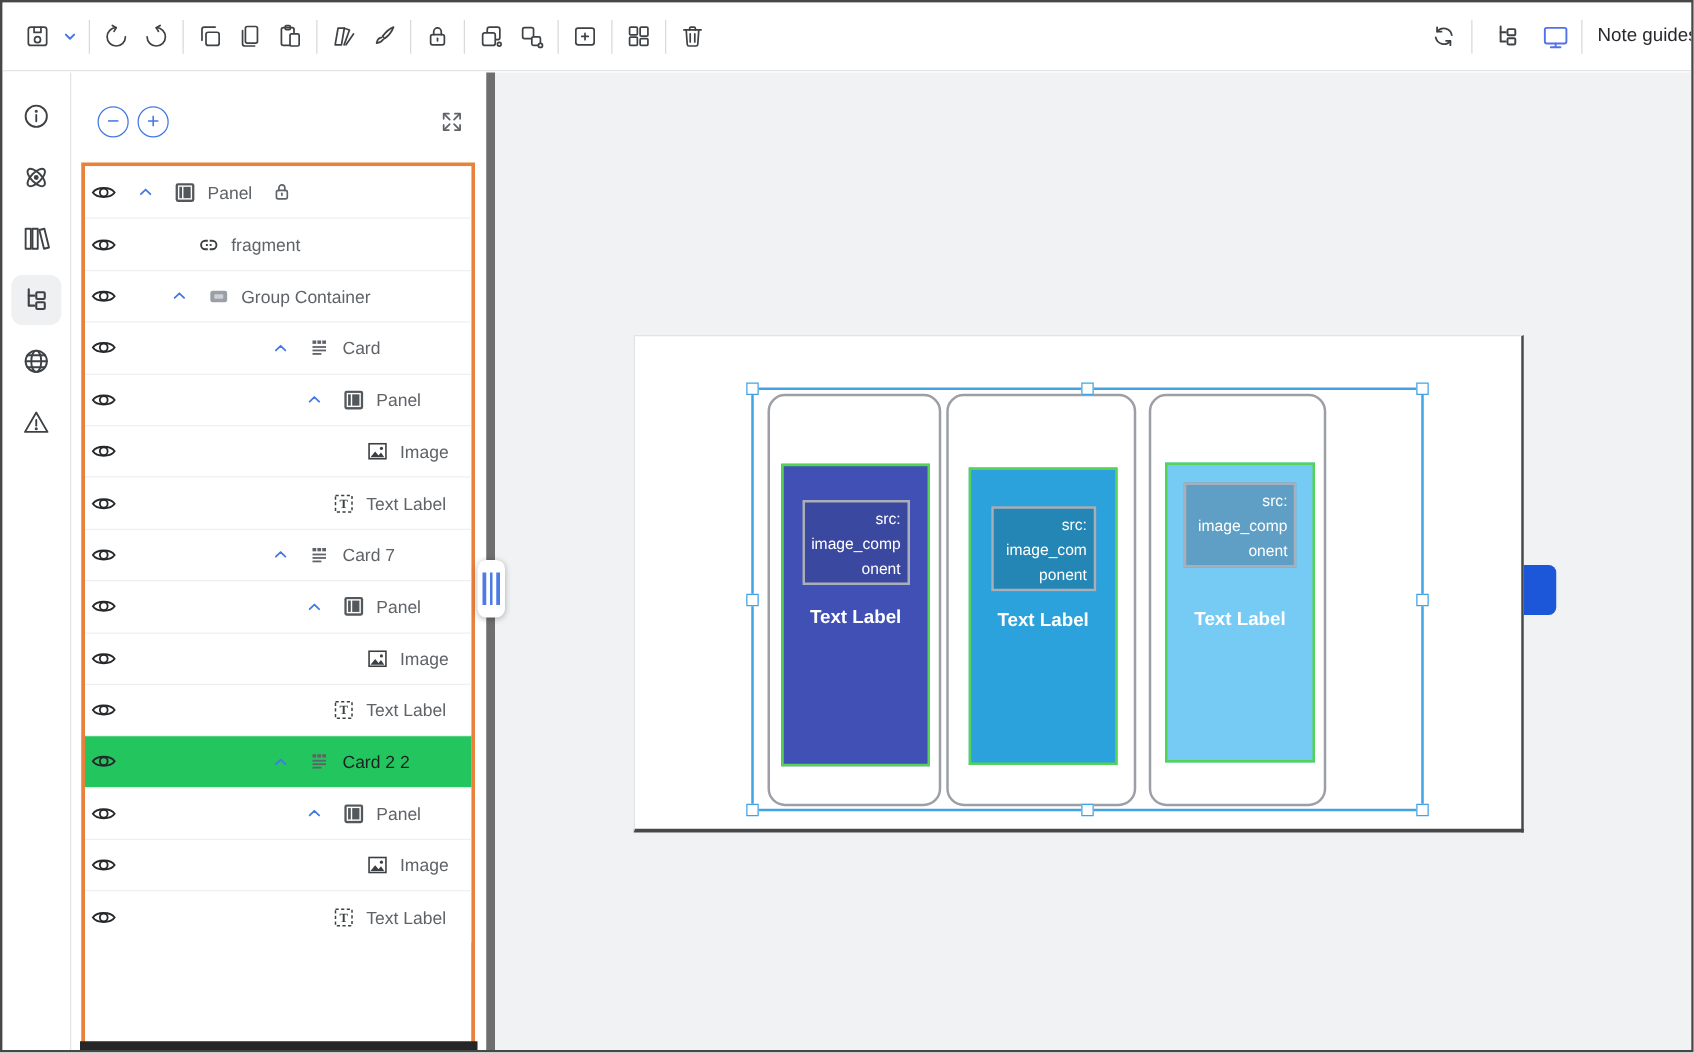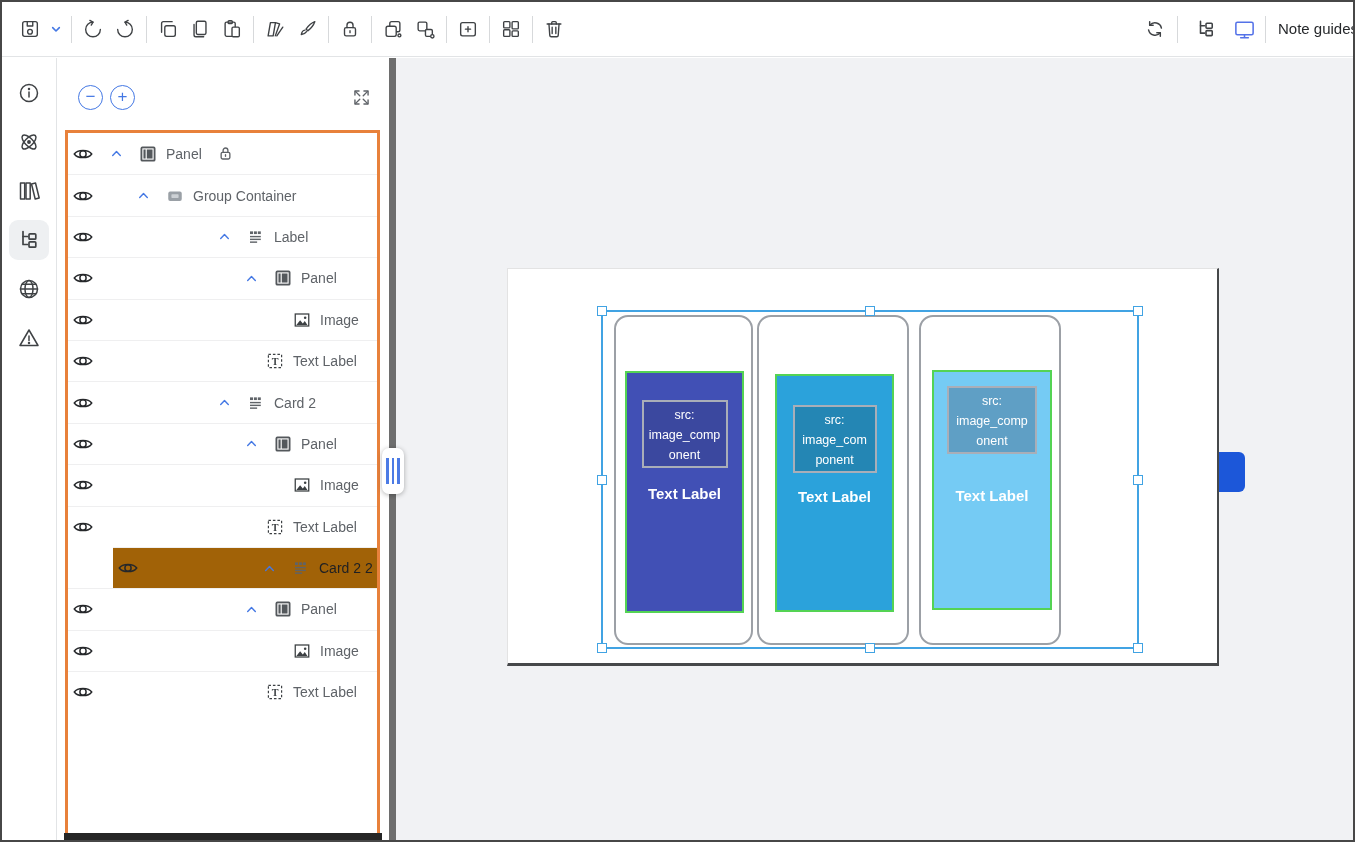--- a/index.html
+++ b/index.html
@@ -34,21 +34,21 @@
   .tree-panel { position:absolute; left:56px; top:56px; width:331px; bottom:0; background:#fff; }
   .zoom-btn { position:absolute; width:25px; height:25px; border:1.4px solid #4478E4; border-radius:50%; color:#4478E4; font-size:17px; line-height:22px; text-align:center; background:#fff; cursor:pointer; }
   .zoom-out { left:20px; top:27px; }
   .zoom-in { left:52px; top:27px; }
   .expand-btn { position:absolute; right:17px; top:29px; width:21px; height:21px; cursor:pointer; }
   .expand-btn svg { stroke:#5F6368; fill:none; stroke-width:1.6; stroke-linecap:round; stroke-linejoin:round; }
 
   .tree-box { position:absolute; left:7px; top:72px; width:315px; height:710px; border:3px solid #E8813B; background:#fff; display:flex; flex-direction:column; }
   .trow { flex:0 0 41.4px; display:flex; align-items:center; padding-left:4px; border-top:1px solid #EFEFF0; cursor:pointer; background:#fff; }
   .trow:first-child { border-top:none; }
-  .trow.selected { background:#a16207;margin-left:45px; }
+  .trow.selected { background:#22c55e; }
   .trow .eye { width:22px; height:22px; flex:0 0 auto; }
   .trow .indent { flex:0 0 auto; height:1px; }
   .trow .chev { width:13px; height:13px; margin-right:16px; flex:0 0 auto; }
   .trow .nicon { width:18px; height:18px; margin-right:9px; flex:0 0 auto; }
   .trow .tlabel { font-size:14px; color:#5F6368; white-space:nowrap; }
   .trow.selected .tlabel { color:#1F2023; font-weight:500; }
   .trow .rlock { width:19px; height:19px; margin-left:14px; flex:0 0 auto; }
   .tree-hscroll { position:absolute; left:6px; bottom:0; width:318px; height:7px; background:#262626; }
 
   
@@ -62,21 +62,21 @@
   .side-tab { position:absolute; left:823px; top:394px; width:26px; height:40px; border-radius:0 6px 6px 0; cursor:pointer; }
 
   .card { position:absolute; top:46px; height:330px; border:2px solid #9CA0A6; border-radius:14px; background:#fff; }
   .card:nth-child(1) { left:106px; width:139px; }
   .card:nth-child(2) { left:249px; width:152px; }
   .card:nth-child(3) { left:411px; width:142px; }
   .cpanel { position:absolute; border:2px solid #54D354; }
   .card:nth-child(1) .cpanel { left:9px;  top:54px; width:119px; height:242px; }
   .card:nth-child(2) .cpanel { left:16px; top:57px; width:119px; height:238px; }
   .card:nth-child(3) .cpanel { left:11px; top:53px; width:120px; height:240px; }
-  .imgbox { position:absolute; left:50%; transform:translateX(-50%); height:68px; border:2px solid #A9AEB8; color:#fff; font-size:12.5px; line-height:20px; text-align:center; padding:3px 5px; overflow-wrap:break-word; }
+  .imgbox { position:absolute; left:50%; transform:translateX(-50%); height:68px; border:2px solid #A9AEB8; color:#fff; font-size:12.5px; line-height:20px; text-align:right; padding:3px 5px; overflow-wrap:break-word; }
   .card:nth-child(1) .imgbox { top:27px; width:86px; }
   .card:nth-child(2) .imgbox { top:29px; width:84px; }
   .card:nth-child(3) .imgbox { top:14px; width:90px; }
   .ctext { position:absolute; left:0; right:0; top:112px; text-align:center; color:#fff; font-weight:bold; font-size:15px; }
   .card:nth-child(3) .ctext { top:115px; }
 
   .selection { position:absolute; left:205px; top:252px; width:538px; height:339px; border:2px solid #41A3E3; pointer-events:none; }
   .handle { position:absolute; width:10px; height:10px; background:#fff; border:1.6px solid #41A3E3; pointer-events:auto; }
   .h-nw { left:-6px; top:-6px; }   .h-n { left:calc(50% - 5px); top:-6px; }   .h-ne { right:-6px; top:-6px; }
   .h-w  { left:-6px; top:calc(50% - 5px); }                                   .h-e  { right:-6px; top:calc(50% - 5px); }
@@ -350,20 +350,32 @@
           </svg>
     <svg class="nicon">
             <use href="#sym-panel"></use>
           </svg>
     <span class="tlabel">Panel</span>
     <svg class="rlock">
             <use href="#sym-lock"></use>
           </svg>
   </div>
 
+  <div class="trow">
+    <svg class="eye">
+            <use href="#sym-eye"></use>
+          </svg>
+    <span class="indent" style="width: 64px;"></span>
+
+    <svg class="nicon">
+            <use href="#sym-fragment"></use>
+          </svg>
+    <span class="tlabel">fragment</span>
+
+  </div>
 
   <div class="trow">
     <svg class="eye">
             <use href="#sym-eye"></use>
           </svg>
     <span class="indent" style="width: 43px;"></span>
     <svg class="chev">
             <use href="#sym-chev-up"></use>
           </svg>
     <svg class="nicon">
@@ -379,21 +391,21 @@
     <svg class="eye">
             <use href="#sym-eye"></use>
           </svg>
     <span class="indent" style="width: 124px;"></span>
     <svg class="chev">
             <use href="#sym-chev-up"></use>
           </svg>
     <svg class="nicon">
             <use href="#sym-stack"></use>
           </svg>
-    <span class="tlabel">Label</span>
+    <span class="tlabel">Card</span>
 
   </div>
 
   <div class="trow">
     <svg class="eye">
             <use href="#sym-eye"></use>
           </svg>
     <span class="indent" style="width: 151px;"></span>
     <svg class="chev">
             <use href="#sym-chev-up"></use>
@@ -435,21 +447,21 @@
     <svg class="eye">
             <use href="#sym-eye"></use>
           </svg>
     <span class="indent" style="width: 124px;"></span>
     <svg class="chev">
             <use href="#sym-chev-up"></use>
           </svg>
     <svg class="nicon">
             <use href="#sym-stack"></use>
           </svg>
-    <span class="tlabel">Card 2</span>
+    <span class="tlabel">Card 7</span>
 
   </div>
 
   <div class="trow">
     <svg class="eye">
             <use href="#sym-eye"></use>
           </svg>
     <span class="indent" style="width: 151px;"></span>
     <svg class="chev">
             <use href="#sym-chev-up"></use>

